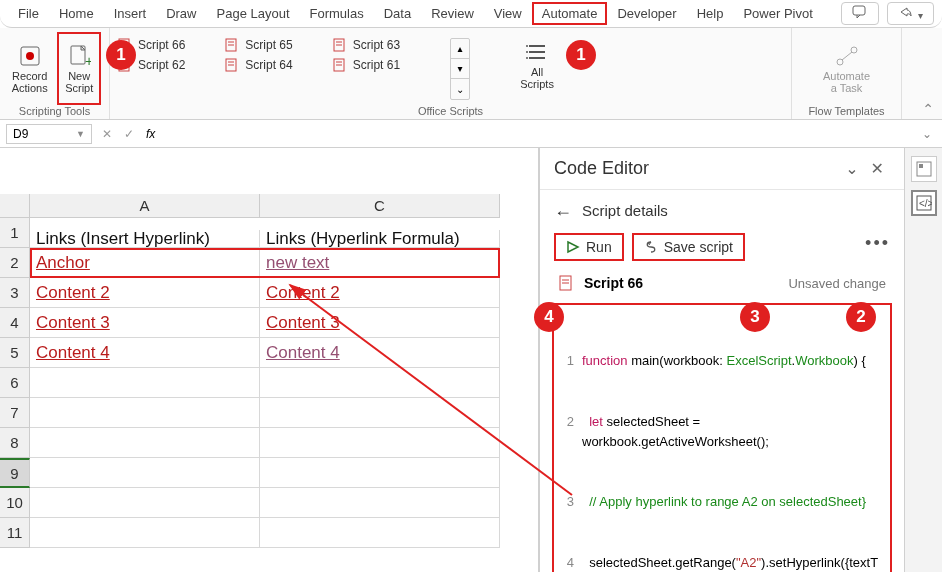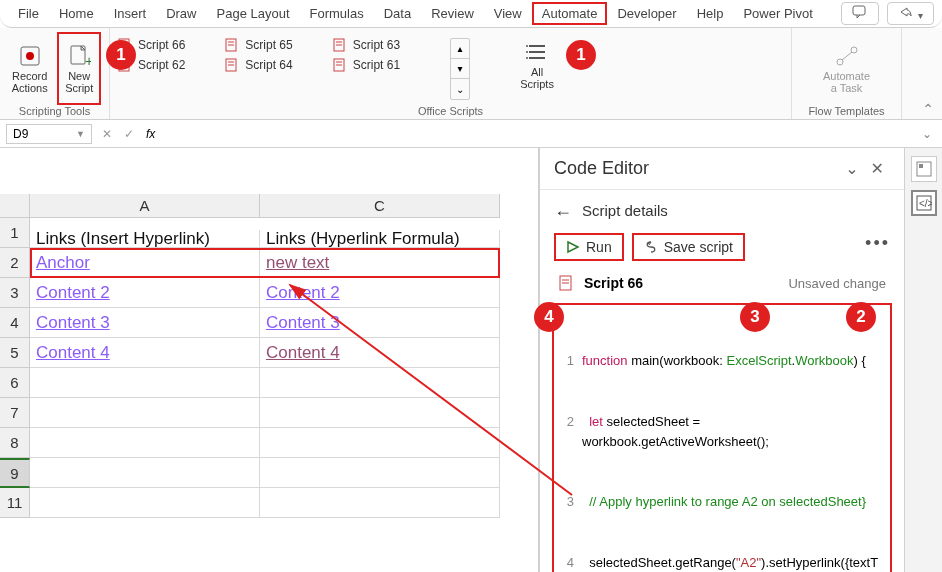--- a/index.html
+++ b/index.html
@@ -46,21 +46,21 @@
 
 
 .corner { width: 30px; height: 24px; border-right: 1px solid #ccc; border-bottom: 1px solid #ccc; background: #f0f0f0; }
 .grid-header-row { display: flex; height: 24px; }
 .col-head { border-right: 1px solid #ccc; border-bottom: 1px solid #ccc; background: #f0f0f0; text-align: center; font-size: 15px; color: #333; display: flex; align-items: center; justify-content: center; }
 .row-head { width: 30px; border-right: 1px solid #ccc; border-bottom: 1px solid #ccc; background: #f0f0f0; text-align: center; font-size: 15px; color: #333; display: flex; align-items: center; justify-content: center; }
 .grid-row { display: flex; height: 30px; }
 .cell { border-right: 1px solid #d8d8d8; border-bottom: 1px solid #d8d8d8; padding: 3px 6px; font-size: 17px; display: flex; align-items: center; overflow: hidden; }
 .col-A { width: 230px; }
 .col-C { width: 240px; }
-.link-blue { color: #8b5cf6; text-decoration: underline; }
+.link-blue { color: #b91c1c; text-decoration: underline; }
 .link-purple { color: #954f72; text-decoration: underline; }
 .cell.header-cell { font-size: 17px; color: #111; margin-top: 12px; }
 .row-head.sel { background: #d8d8d8; border-top: 2px solid #2a7a2a; border-bottom: 2px solid #2a7a2a; }
 
 
 .redbox { position: absolute; border: 2px solid #e02020; pointer-events: none; }
 .redcircle { position: absolute; width: 30px; height: 30px; border-radius: 50%; background: #e02020; color: #fff; font-weight: bold; display: flex; align-items: center; justify-content: center; font-size: 17px; pointer-events: none; }
 svg.arrow { position: absolute; pointer-events: none; }
 
 
@@ -313,20 +313,25 @@
         <div class="row-head">8</div>
         <div class="cell col-A"></div>
         <div class="cell col-C"></div>
       </div>
     <div class="grid-row">
         <div class="row-head sel">9</div>
         <div class="cell col-A"></div>
         <div class="cell col-C"></div>
       </div>
     <div class="grid-row">
+        <div class="row-head">10</div>
+        <div class="cell col-A"></div>
+        <div class="cell col-C"></div>
+      </div>
+    <div class="grid-row">
         <div class="row-head">11</div>
         <div class="cell col-A"></div>
         <div class="cell col-C"></div>
       </div>
 
     <div class="redbox" style="top:100px;left:30px;width:470px;height:30px"></div>
   </div>
 
   <div class="pane-area">
     <div class="pane-header">

